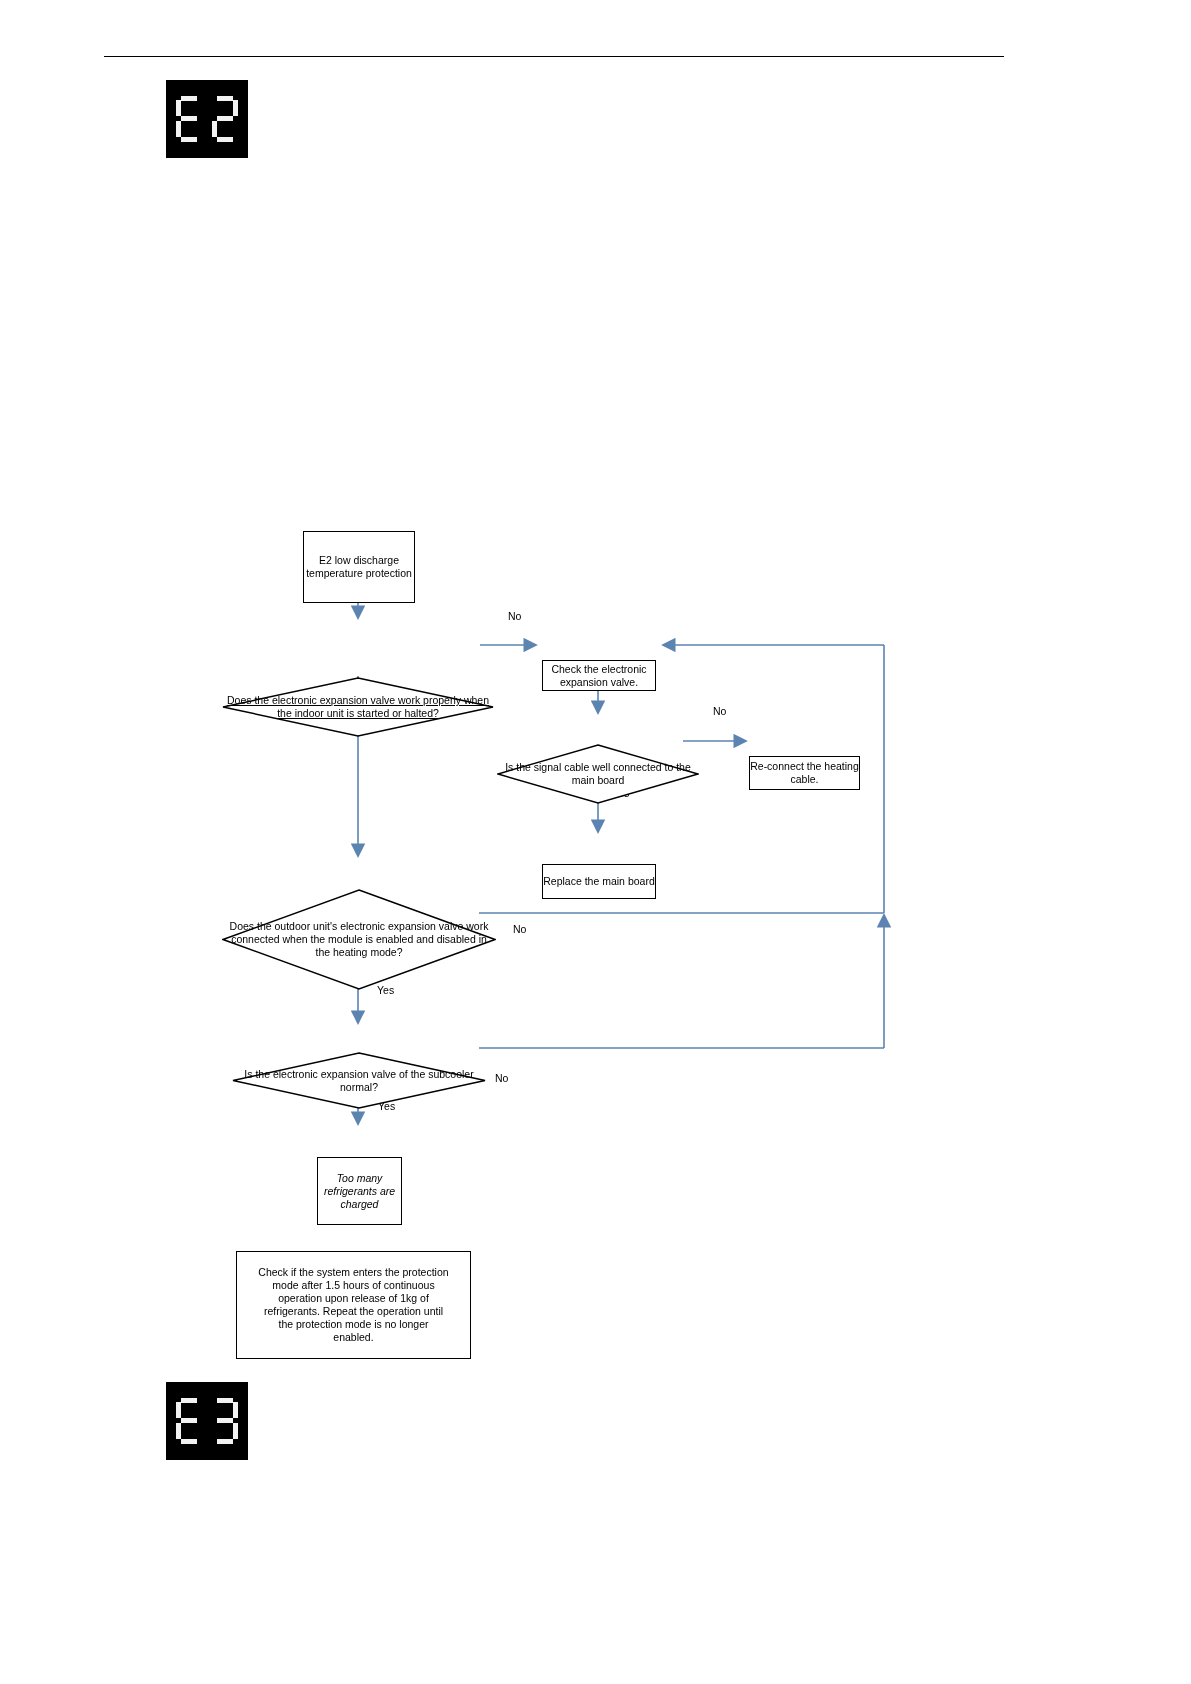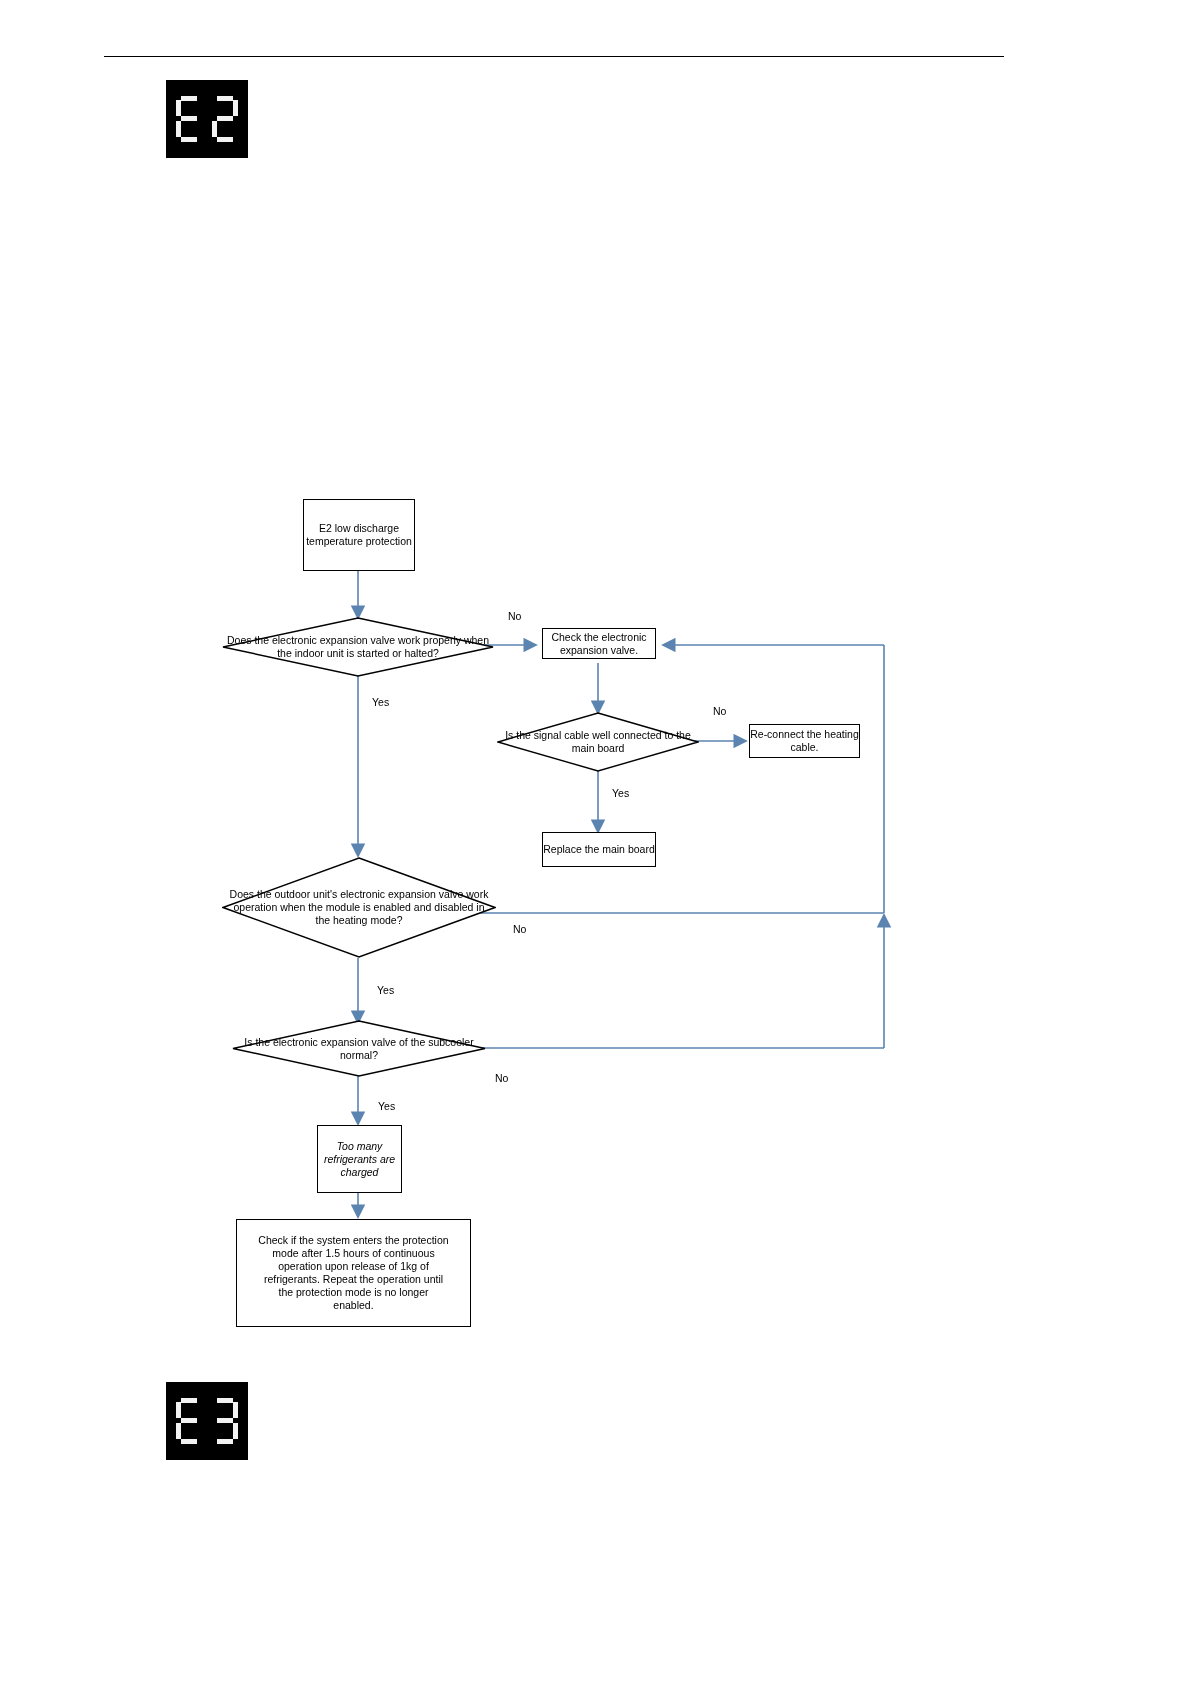--- a/index.html
+++ b/index.html
@@ -86,20 +86,21 @@
   .node {
     position: absolute;
     box-sizing: border-box;
     display: flex;
     align-items: center;
     justify-content: center;
     text-align: center;
     font-size: 10.5px;
     line-height: 13px;
     color: #000;
+    margin-top: 32px;
   }
   .node.box {
     border: 1.3px solid #000;
     background: #fff;
   }
   .node.diamond {
     background: transparent;
   }
   .node.diamond .dtext {
     position: relative;
@@ -204,21 +205,21 @@
         <path d="M479,1048 L884,1048"></path>
         <path d="M884,1048 L884,916" marker-end="url(#arrA)"></path>
       </g>
     </svg>
   </div>
 
   <div class="node box" style="left:303px; top:499px; width:112px; height:72px;">
     <span class="ntext">E2 low discharge temperature protection</span>
   </div>
 
-  <div class="node diamond" style="left:222px; top:617px; width:272px; height:60px;">
+  <div class="node diamond" style="left:222px; top:645px; width:272px; height:60px;text-decoration:underline;">
     <svg class="dshape" viewBox="0 0 272 60" preserveAspectRatio="none">
       <polygon points="136,1 271,30 136,59 1,30" fill="#ffffff" stroke="#000000" stroke-width="1.4" vector-effect="non-scaling-stroke"></polygon>
     </svg>
     <span class="dtext">Does the electronic expansion valve work properly when the indoor unit is started or halted?</span>
   </div>
 
   <div class="node box" style="left:542px; top:628px; width:114px; height:31px;">
     <span class="ntext">Check the electronic expansion valve.</span>
   </div>
 
@@ -234,21 +235,21 @@
   </div>
 
   <div class="node box" style="left:542px; top:832px; width:114px; height:35px;">
     <span class="ntext">Replace the main board</span>
   </div>
 
   <div class="node diamond" style="left:222px; top:857px; width:274px; height:101px;">
     <svg class="dshape" viewBox="0 0 274 101" preserveAspectRatio="none">
       <polygon points="137,1 273,50.5 137,100 1,50.5" fill="#ffffff" stroke="#000000" stroke-width="1.4" vector-effect="non-scaling-stroke"></polygon>
     </svg>
-    <span class="dtext">Does the outdoor unit's electronic expansion valve work operation when the module is enabled and disabled in the heating mode?</span>
+    <span class="dtext">Does the outdoor unit's electronic expansion valve work connected when the module is enabled and disabled in the heating mode?</span>
   </div>
 
   <div class="node diamond" style="left:232px; top:1020px; width:254px; height:57px;">
     <svg class="dshape" viewBox="0 0 254 57" preserveAspectRatio="none">
       <polygon points="127,1 253,28.5 127,56 1,28.5" fill="#ffffff" stroke="#000000" stroke-width="1.4" vector-effect="non-scaling-stroke"></polygon>
     </svg>
     <span class="dtext">Is the electronic expansion valve of the subcooler normal?</span>
   </div>
 
   <div class="node box" style="left:317px; top:1125px; width:85px; height:68px;font-style:italic;">

